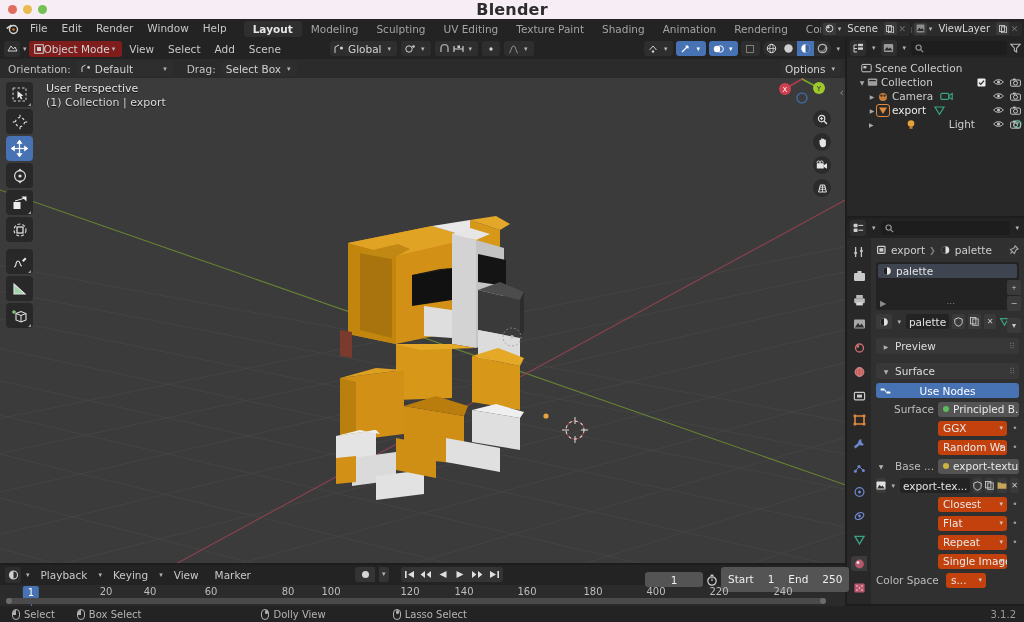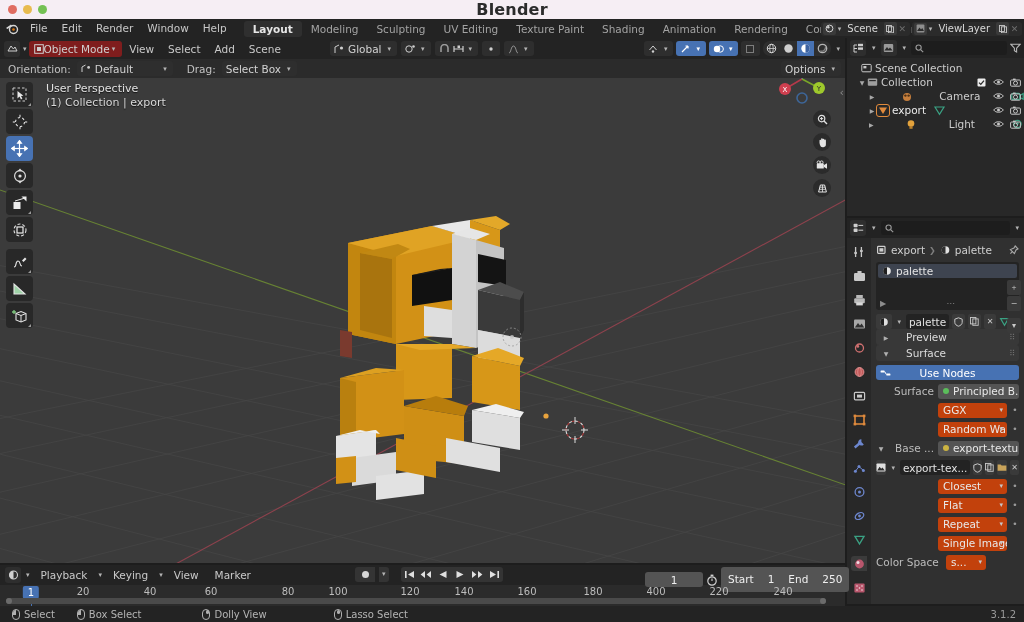--- a/index.html
+++ b/index.html
@@ -140,21 +140,21 @@
   .matrow { height:14px; background:#3e4450; border-radius:2px; display:flex; align-items:center;
      padding:0 4px; gap:4px; font-size:10.5px; color:#e4e4e4;}
   .matlist-foot { position:absolute; left:4px; bottom:2px; right:4px; display:flex; align-items:center;
      justify-content:space-between; color:#8d8d8d; font-size:8px;}
   .row-inline { display:flex; align-items:center; gap:3px; margin-top:4px; }
   .idfield { flex:1; display:flex; align-items:center; height:15px; background:#232323; border-radius:3px;
      padding:0 3px; gap:3px;}
   .idfield .txt { font-size:10.5px; color:#e2e2e2; overflow:hidden; white-space:nowrap;}
   .minibtn { width:14px;height:15px;background:#3a3a3a;border-radius:2px;
      display:flex;align-items:center;justify-content:center;font-size:8px;color:#c9c9c9;}
-  .panel-head { height:16px; display:flex; align-items:center; gap:15px; margin-top:0;
+  .panel-head { height:16px; display:flex; align-items:center; gap:4px; margin-top:9px;
      background:#383838; border-radius:3px; padding:0 5px; font-size:10.5px; color:#dcdcdc;}
   .panel-head .grip { margin-left:auto; color:#6d6d6d; font-size:8px; letter-spacing:-1px;}
   .usenodes { margin-top:4px; height:15px; background:#4772b3; border-radius:3px;
      display:flex; align-items:center; justify-content:center; font-size:10.5px; color:#fff; position:relative;}
   .usenodes .lic { position:absolute; left:4px; }
   .prow { display:flex; align-items:center; height:16px; margin-top:3px; gap:4px;}
   .prow .plabel { width:58px; text-align:right; font-size:10.5px; color:#bcbcbc; white-space:nowrap;}
   .pvalue { flex:1; height:15px; background:#545454; border-radius:3px; display:flex; align-items:center;
      padding:0 5px; gap:4px; font-size:10.5px; color:#e8e8e8; overflow:hidden; white-space:nowrap;}
   .pdropdown { flex:1; height:15px; background:#c2410c; border-radius:3px; display:flex; align-items:center;
@@ -767,21 +767,21 @@
           <span class="oi">
             <svg width="11" height="9" viewBox="0 0 11 9">
                 <rect x="0.6" y="2" width="9.8" height="6.2" rx="1" fill="none" stroke="#c6c6c6" stroke-width="1"></rect>
                 <circle cx="5.5" cy="5.1" r="2" fill="none" stroke="#c6c6c6" stroke-width="1"></circle>
                 <rect x="3" y="0.6" width="2.6" height="1.4" fill="#c6c6c6"></rect>
               </svg>
           </span>
         </span>
       </div>
 
-      <div class="out-row" style="padding-left:20px;justify-content:space-between;">
+      <div class="out-row" style="padding-left:20px;">
         <span class="tri">▶</span>
         <span>
           <svg width="12" height="11" viewBox="0 0 12 11">
               <circle cx="6" cy="6" r="4" fill="#c57e3c"></circle>
               <circle cx="4.4" cy="4.6" r="1.2" fill="#4b3017"></circle>
               <circle cx="7.6" cy="4.6" r="1.2" fill="#4b3017"></circle>
             </svg>
         </span>
         <span class="lbl">Camera</span>
         <span style="margin-left:7px">
@@ -1281,25 +1281,25 @@
         <span class="startend">
           <span class="se-cell">Start</span>
           <span class="se-cell">1</span>
           <span class="se-cell">End</span>
           <span class="se-cell">250</span>
         </span>
       </div>
     </div>
 
     <div class="tl-scale">
-      <div class="tick" style="left:83px">20</div>
+      <div class="tick" style="left:106px">20</div>
       <div class="tick" style="left:150px">40</div>
       <div class="tick" style="left:211px">60</div>
       <div class="tick" style="left:288px">80</div>
-      <div class="tick" style="left:338px">100</div>
+      <div class="tick" style="left:331px">100</div>
       <div class="tick" style="left:410px">120</div>
       <div class="tick" style="left:464px">140</div>
       <div class="tick" style="left:527px">160</div>
       <div class="tick" style="left:593px">180</div>
       <div class="tick" style="left:656px">400</div>
       <div class="tick" style="left:719px">220</div>
       <div class="tick" style="left:783px">240</div>
       <div class="playhead">1</div>
       <div class="playhead-line"></div>
     </div>
@@ -1317,21 +1317,21 @@
           <i></i>
         </span>
       <span>Select</span>
     </span>
     <span class="st-item" style="margin-left:22px">
       <span class="mouse-ic">
           <i></i>
         </span>
       <span>Box Select</span>
     </span>
-    <span class="st-item" style="margin-left:61px">
+    <span class="st-item" style="margin-left:120px">
       <span class="mouse-ic mm">
           <i></i>
         </span>
       <span>Dolly View</span>
     </span>
     <span class="st-item" style="margin-left:67px">
       <span class="mouse-ic mm">
           <i></i>
         </span>
       <span>Lasso Select</span>

